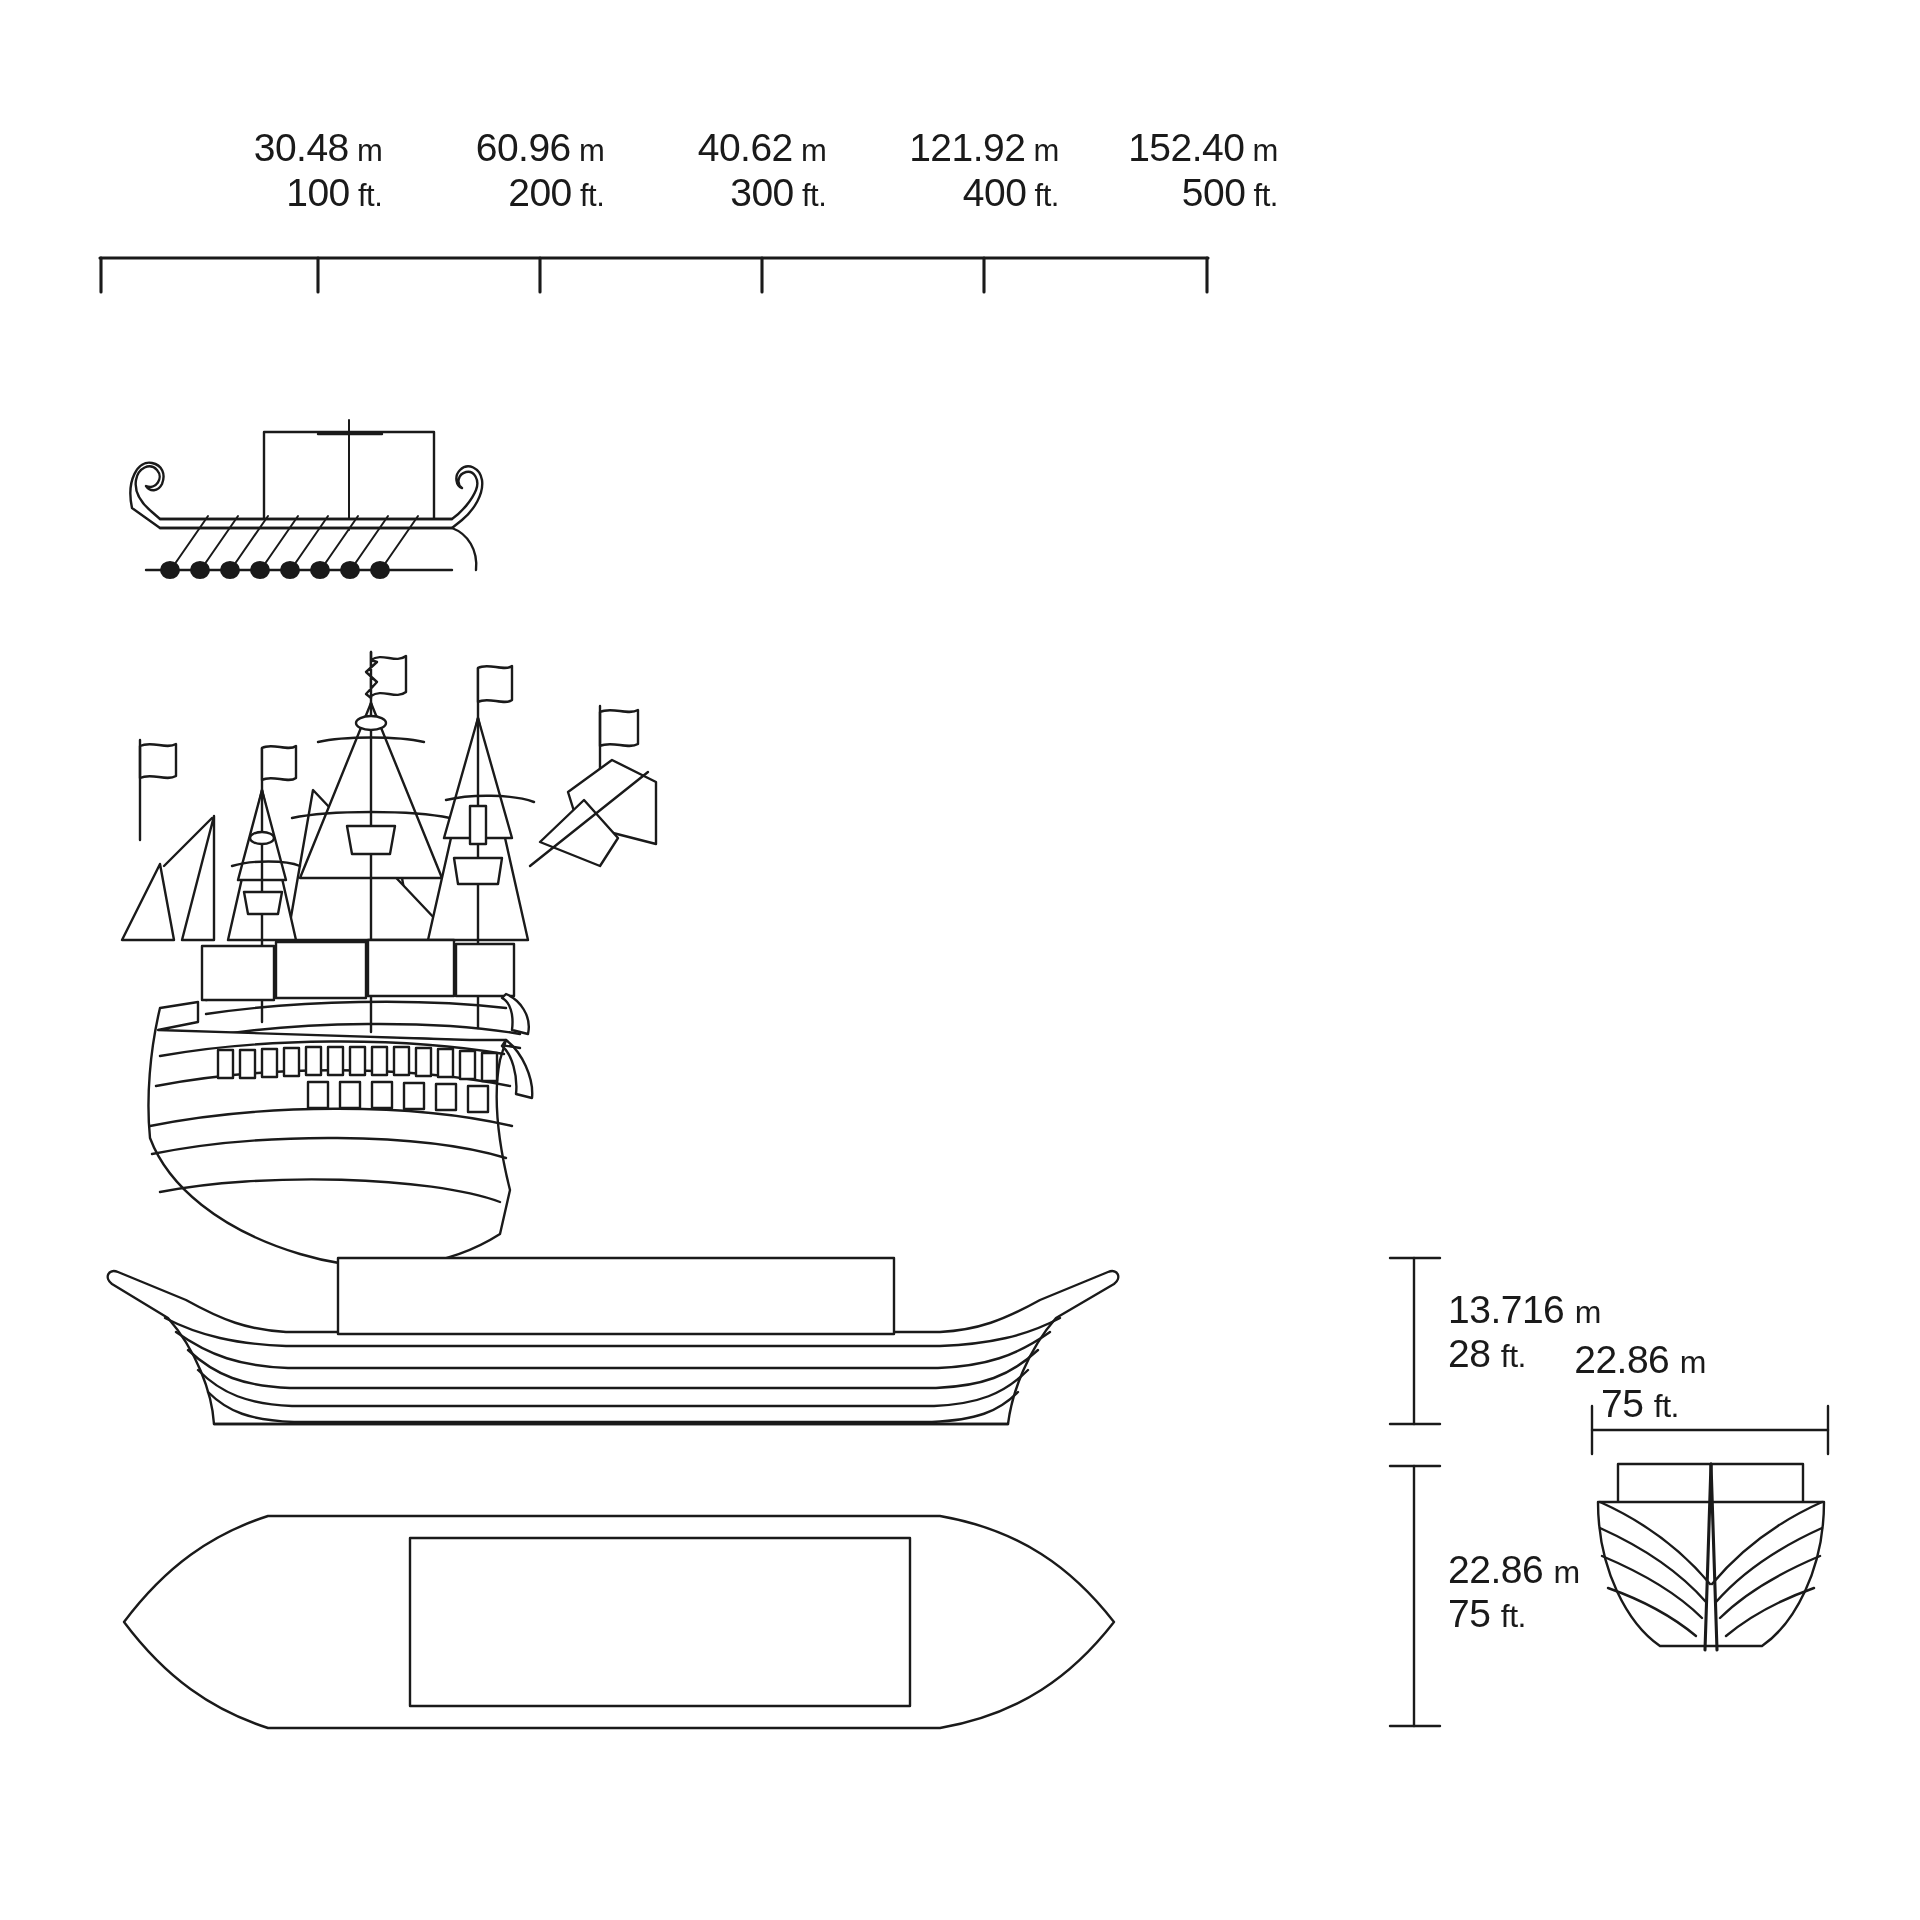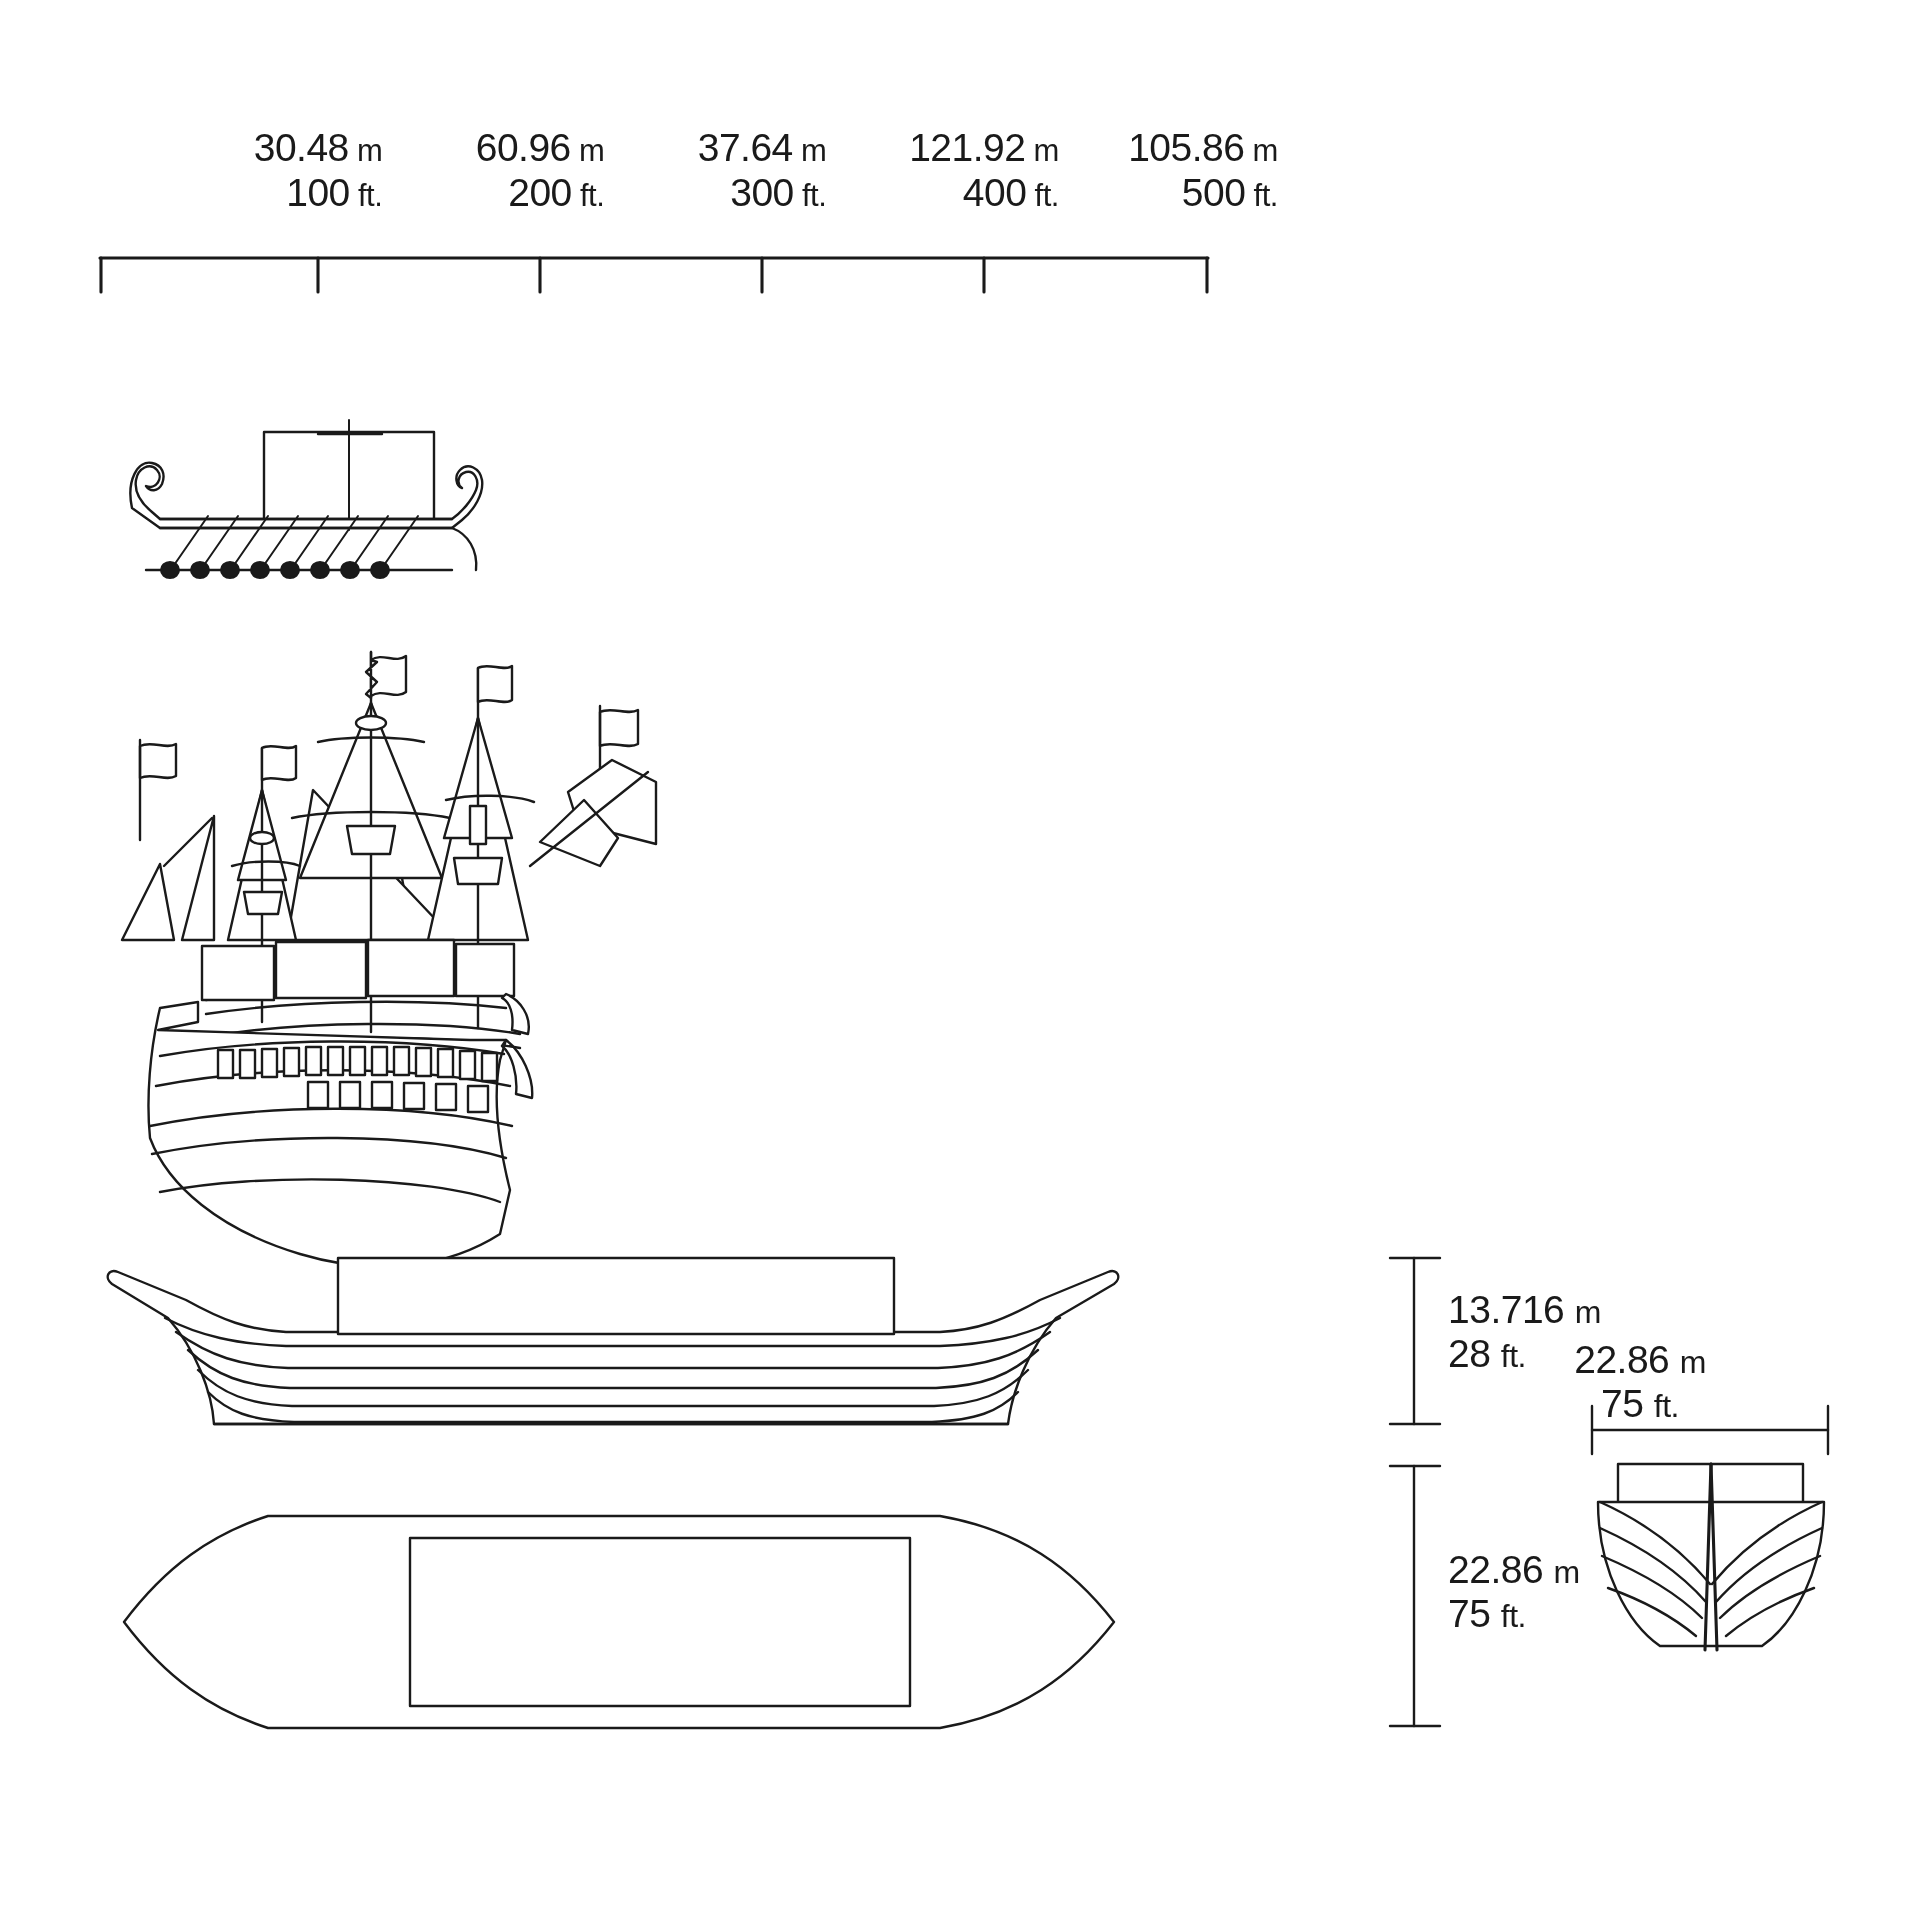--- a/index.html
+++ b/index.html
@@ -43,29 +43,29 @@
   <div class="ruler-labels">
     <div class="tick-label" style="left:318px;">
       <div class="metric"><span>30.48</span><span class="unit">&nbsp;</span><span class="unit">m</span></div>
       <div class="imperial"><span>100</span><span class="unit">&nbsp;</span><span class="unit">ft.</span></div>
     </div>
     <div class="tick-label" style="left:540px;">
       <div class="metric"><span>60.96</span><span class="unit">&nbsp;</span><span class="unit">m</span></div>
       <div class="imperial"><span>200</span><span class="unit">&nbsp;</span><span class="unit">ft.</span></div>
     </div>
     <div class="tick-label" style="left:762px;">
-      <div class="metric"><span>37.64</span><span class="unit">&nbsp;</span><span class="unit">m</span></div>
+      <div class="metric"><span>40.62</span><span class="unit">&nbsp;</span><span class="unit">m</span></div>
       <div class="imperial"><span>300</span><span class="unit">&nbsp;</span><span class="unit">ft.</span></div>
     </div>
     <div class="tick-label" style="left:984px;">
       <div class="metric"><span>121.92</span><span class="unit">&nbsp;</span><span class="unit">m</span></div>
       <div class="imperial"><span>400</span><span class="unit">&nbsp;</span><span class="unit">ft.</span></div>
     </div>
     <div class="tick-label" style="left:1203px;">
-      <div class="metric"><span>105.86</span><span class="unit">&nbsp;</span><span class="unit">m</span></div>
+      <div class="metric"><span>152.40</span><span class="unit">&nbsp;</span><span class="unit">m</span></div>
       <div class="imperial"><span>500</span><span class="unit">&nbsp;</span><span class="unit">ft.</span></div>
     </div>
   </div>
 
   <div class="dim-text" style="left:1448px;top:1288px;">
     <div class="l1"><span>13.716</span>&nbsp;<span class="unit">m</span></div>
     <div class="l2"><span>28</span>&nbsp;<span class="unit">ft.</span></div>
   </div>
 
   <div class="dim-text" style="left:1448px;top:1548px;">

